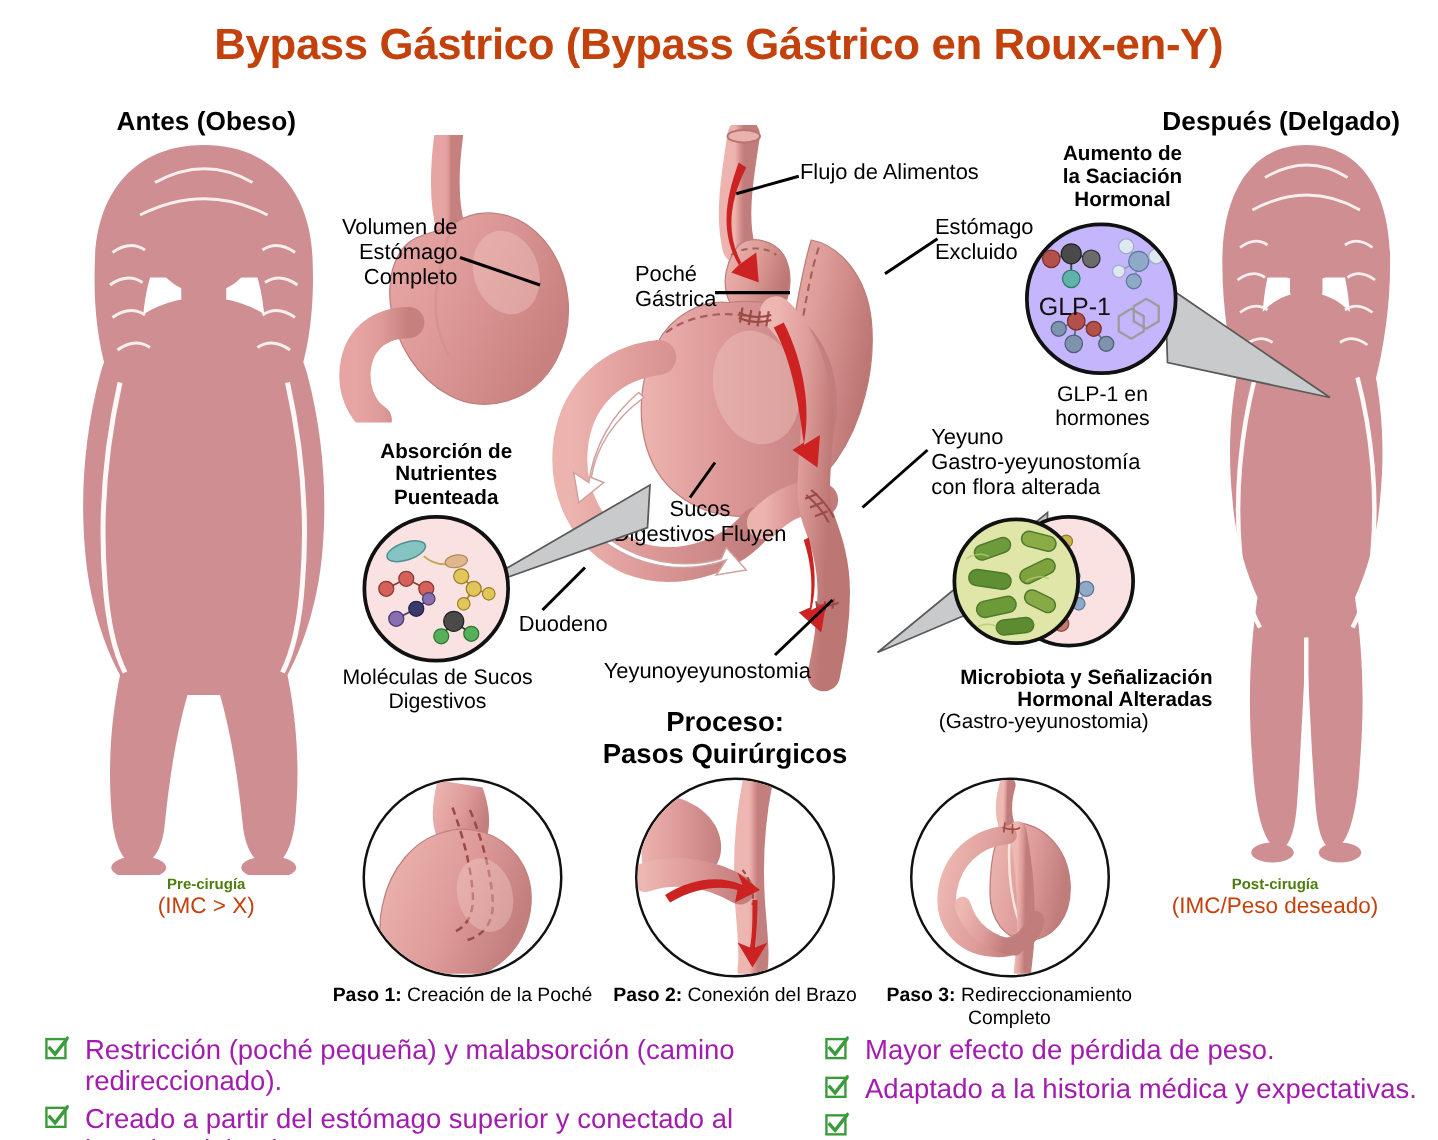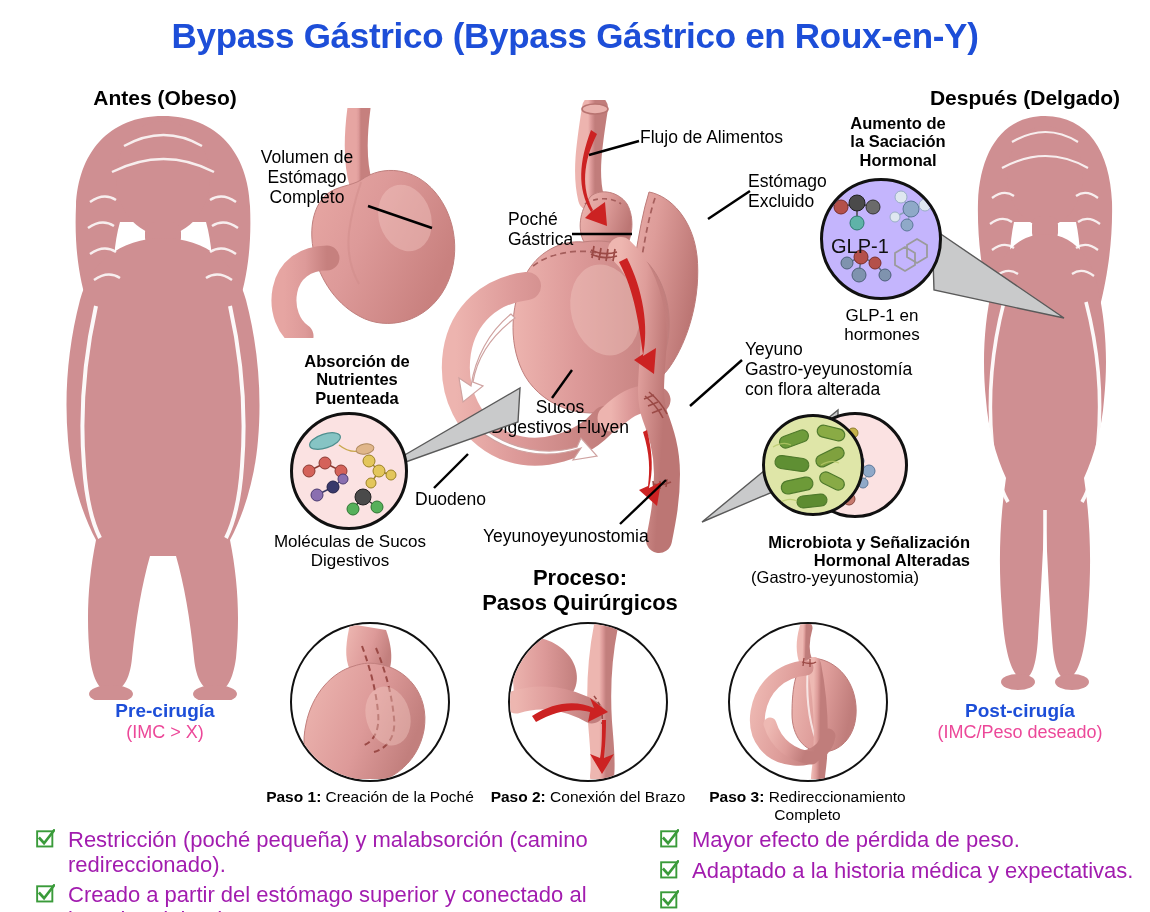--- a/index.html
+++ b/index.html
@@ -10,33 +10,33 @@
     overflow: hidden;
   }
   #stage { position: relative; width: 1150px; height: 912px; }
 
   .abs { position: absolute; }
   .ctr { text-align: center; }
 
   
   #title {
     left: 0; top: 16px; width: 1150px;
-    font-size: 35px; font-weight: 700; color: #1d4ed8;
+    font-size: 35px; font-weight: 700; color: #c2410c;
     letter-spacing: -0.3px;
   }
 
   
   .side-head {
     font-size: 21px; font-weight: 700; color: #000;
   }
   #head-before { left: 40px; top: 86px; width: 250px; }
   #head-after  { left: 900px; top: 86px; width: 250px; }
 
-  .side-foot-b { font-size: 19px; font-weight: 700; color: #1d4ed8; }
-  .side-foot-s { font-size: 18px; font-weight: 400; color: #ec4899; }
+  .side-foot-b { font-size: 12px; font-weight: 700; color: #4d7c0f; }
+  .side-foot-s { font-size: 18px; font-weight: 400; color: #c2410c; }
   #foot-before { left: 30px; top: 700px; width: 270px; }
   #foot-after  { left: 890px; top: 700px; width: 260px; }
 
   
   .callout-head {
     font-size: 16.5px; font-weight: 700; color: #000; line-height: 1.12;
   }
   .callout-cap {
     font-size: 17px; font-weight: 400; color: #000; line-height: 1.12;
   }
@@ -217,21 +217,21 @@
              C54 116 60 96 72 86
              C82 78 96 78 106 72 Z" fill="url(#gStom)" stroke="#c07f7d" stroke-width="1"></path>
 
     <path d="M106 74 C100 92 96 108 94 124 C92 144 96 162 104 176" fill="none" stroke="#cf8b89" stroke-width="2" opacity="0.5"></path>
 
     <path d="M72 150 C50 150 34 162 30 182 C26 202 34 220 46 228" stroke="url(#gTube)" stroke-width="25" fill="none" stroke-linecap="round"></path>
 
     <ellipse cx="150" cy="110" rx="26" ry="34" fill="#f2c6c0" opacity="0.45" transform="rotate(-18 150 110)"></ellipse>
   </svg>
 
-  <div class="abs ctr lead-label" style="left:248px; top:148px; width:118px; white-space:pre-line;">Volumen de
+  <div class="abs ctr lead-label" style="left:248px; top:172px; width:118px; white-space:pre-line;text-align:right;">Volumen de
 Estómago
 Completo</div>
   <svg class="abs" style="left:366px; top:198px;" width="70" height="38">
     <line x1="2" y1="8" x2="66" y2="30" stroke="#000" stroke-width="2.4"></line>
   </svg>
 
   <svg class="abs" style="left:405px; top:100px;" width="360" height="460" viewBox="0 0 360 460">
     <defs>
       <linearGradient id="gB1" x1="0" y1="0" x2="1" y2="0">
         <stop offset="0%" stop-color="#edb4af"></stop>

